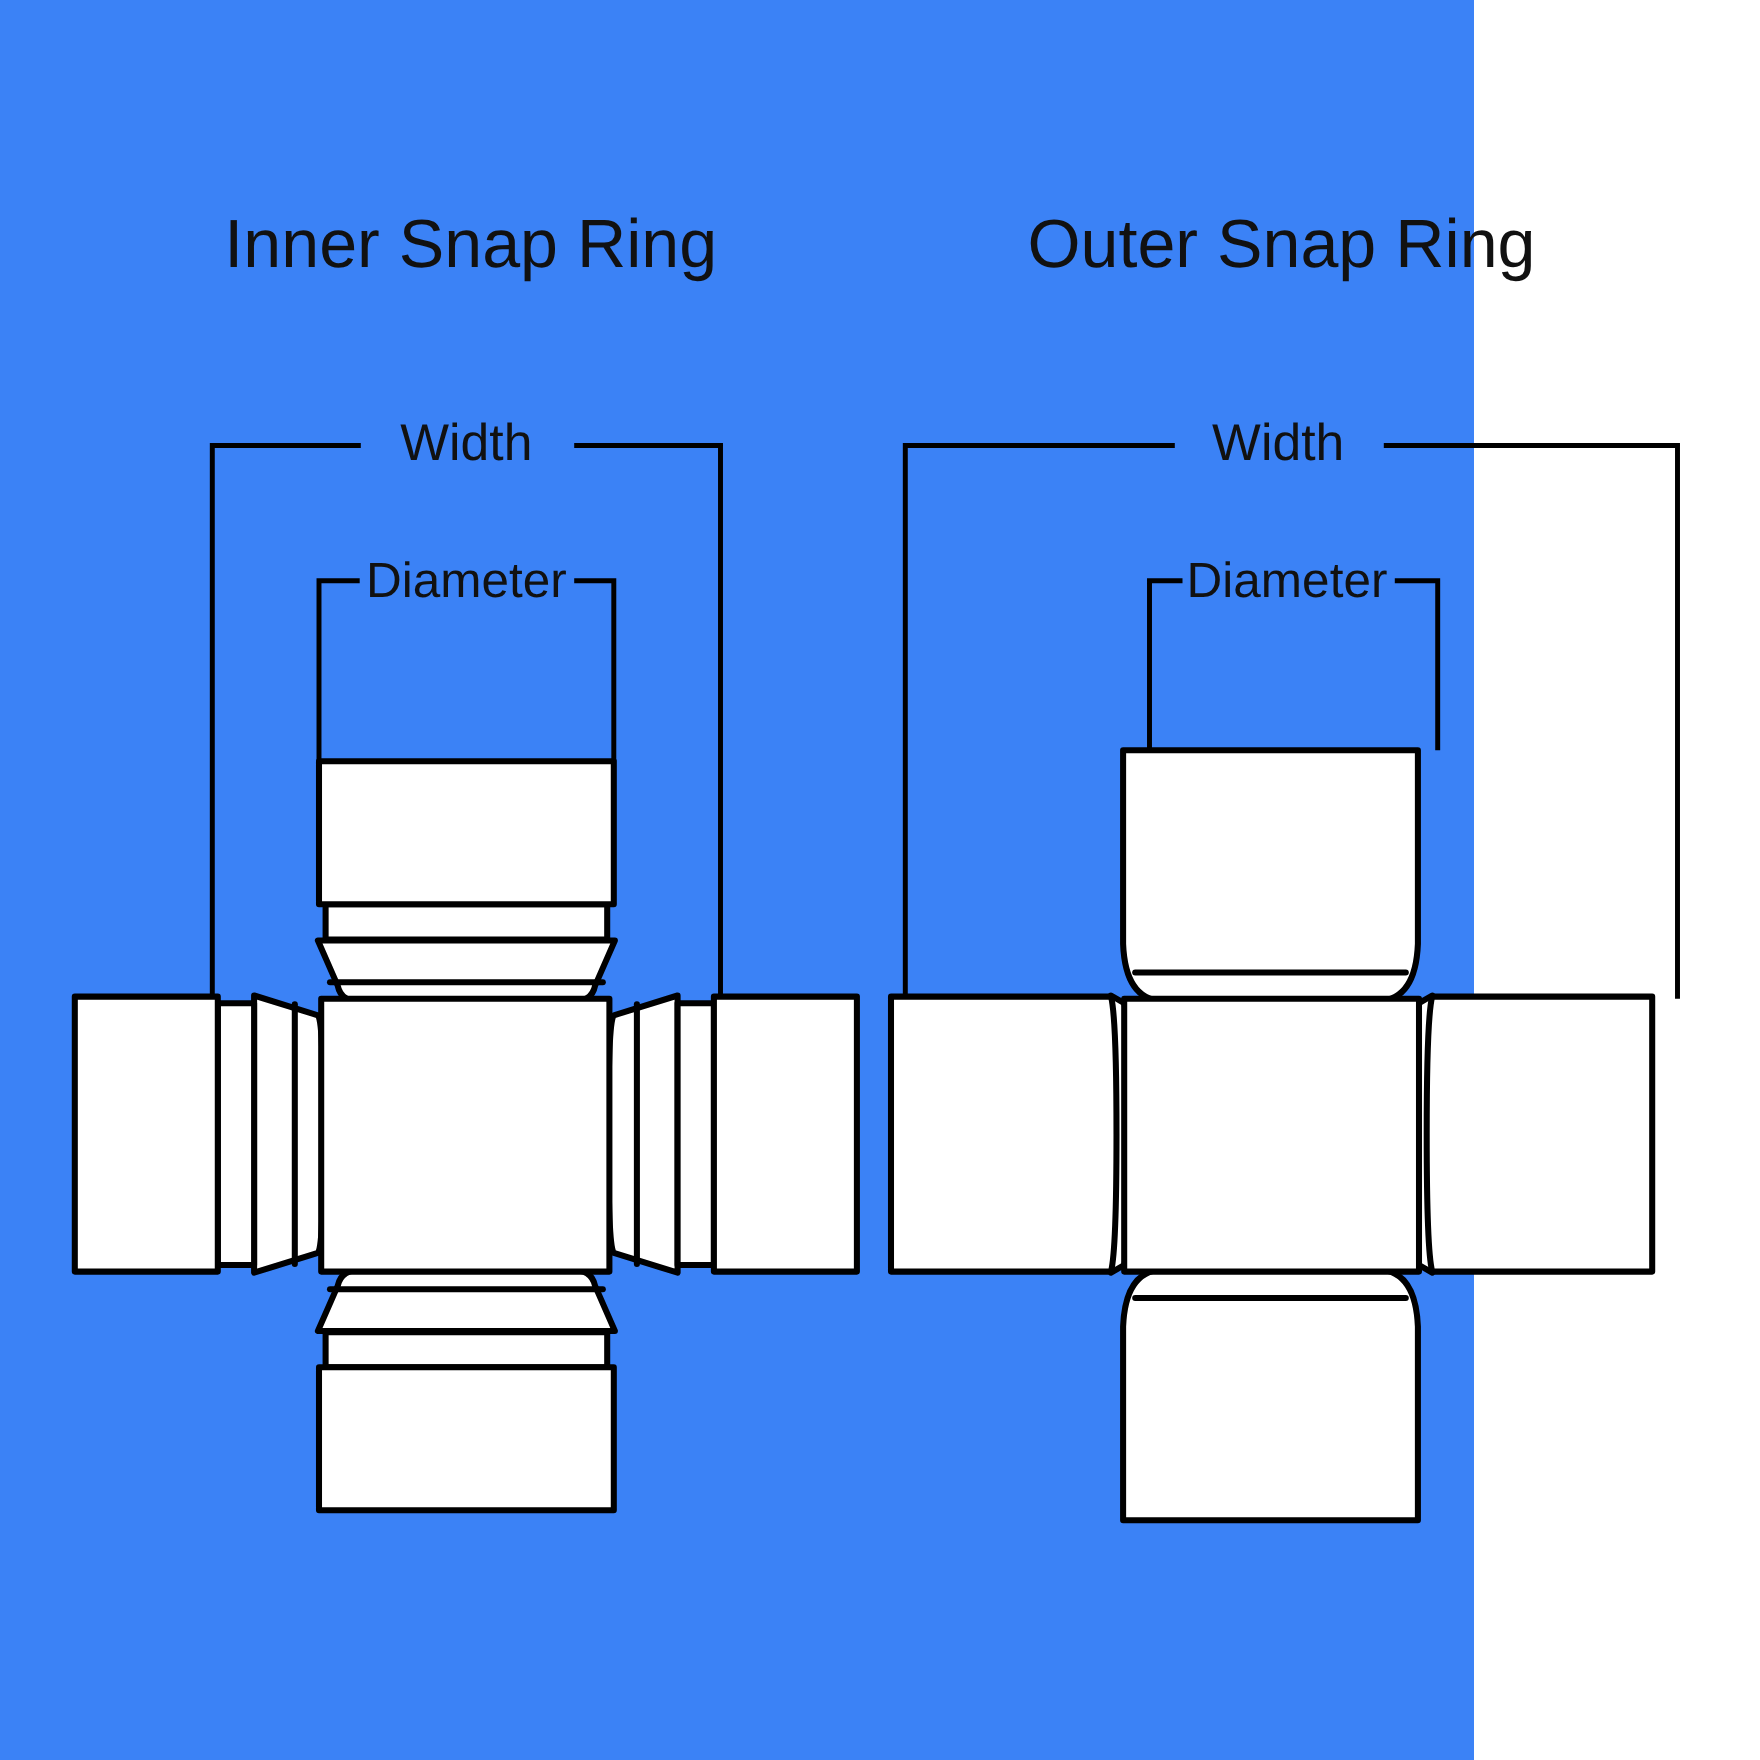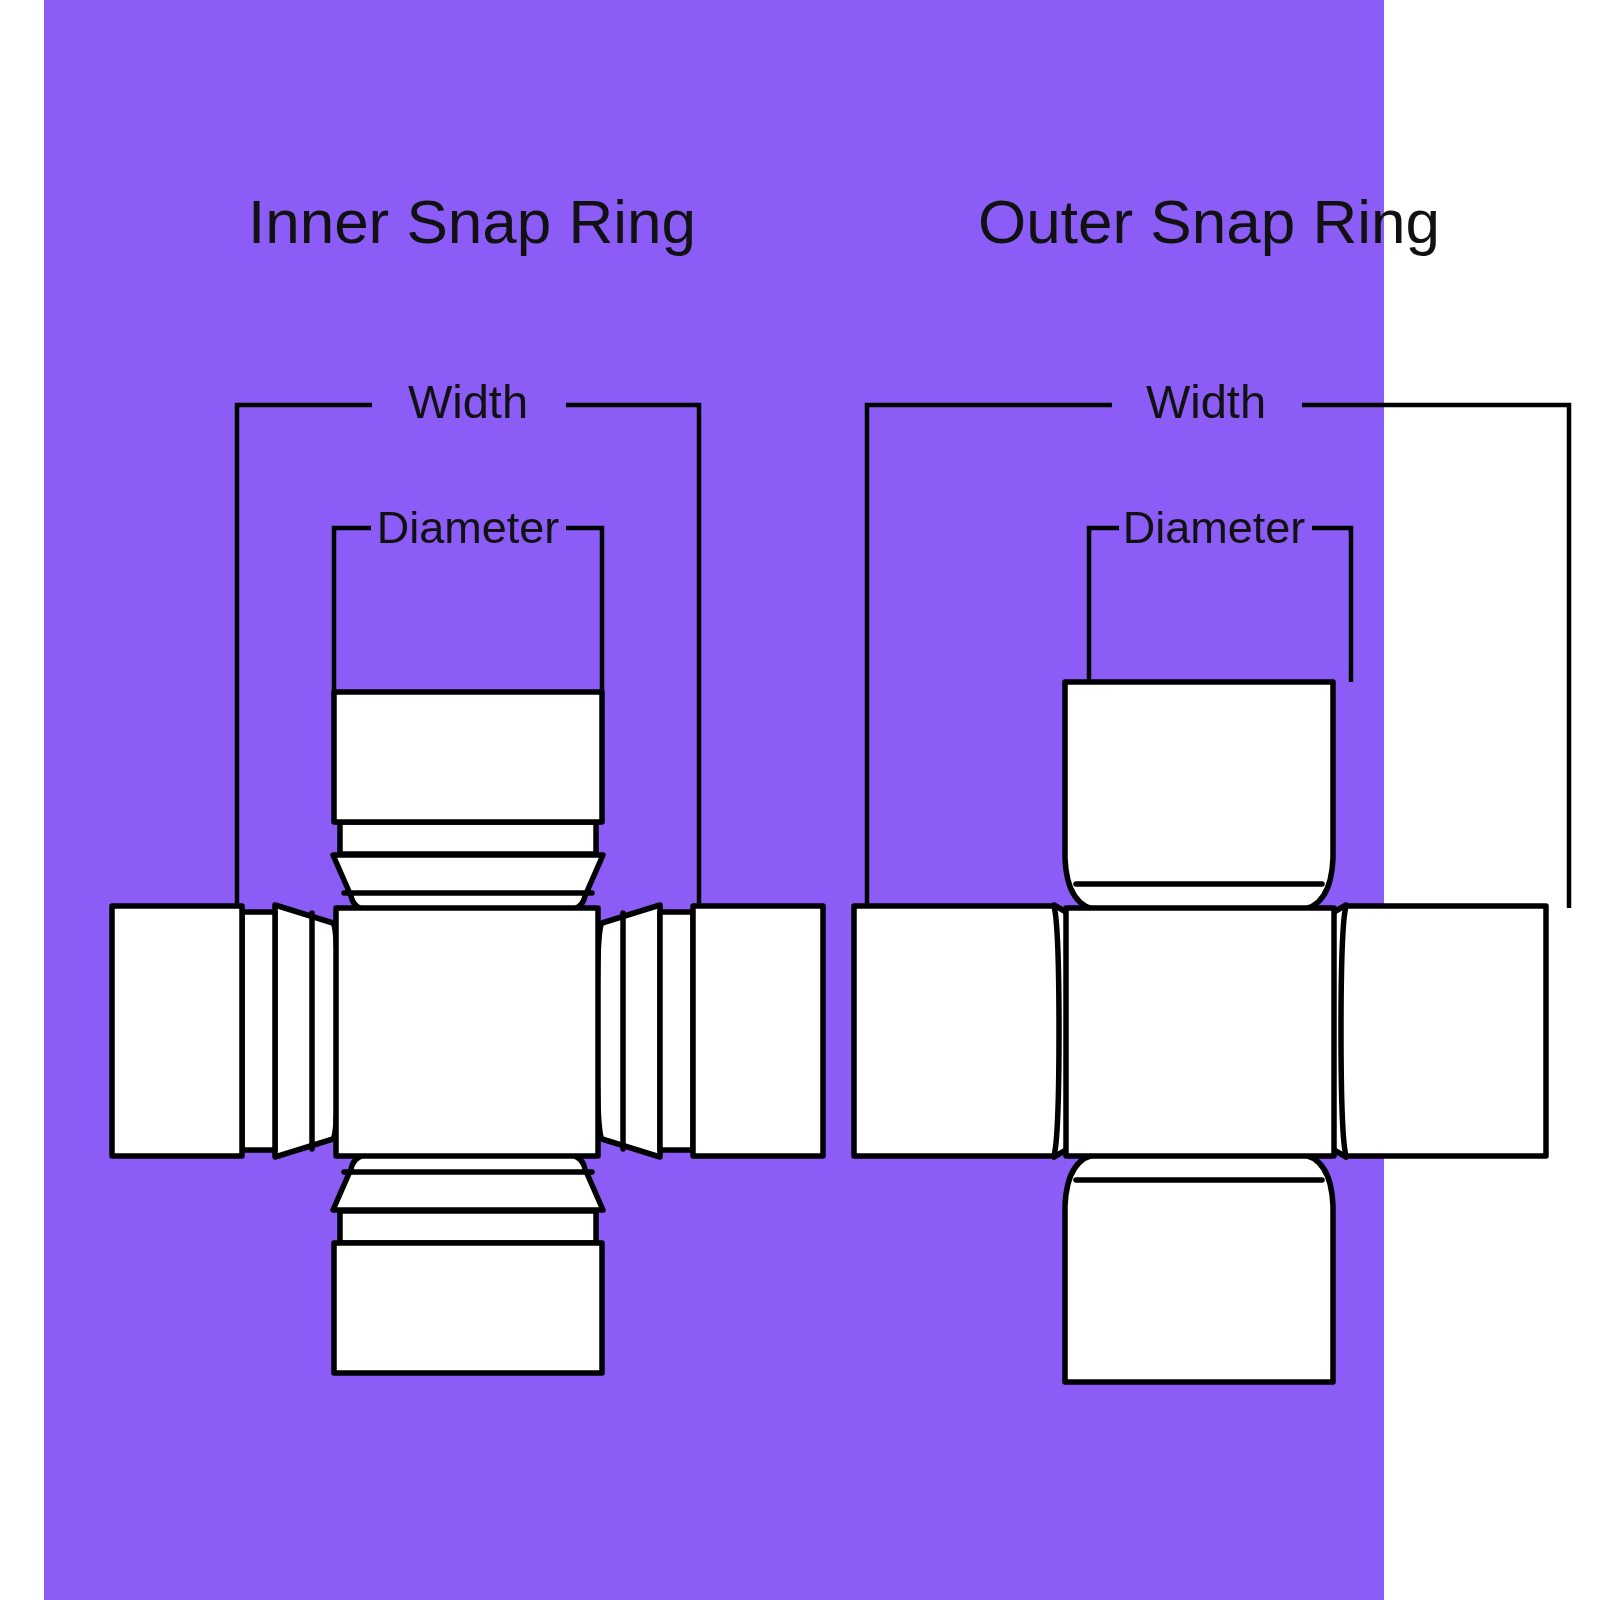--- a/index.html
+++ b/index.html
@@ -10,22 +10,21 @@
   body {
     width: 1600px;
     height: 1600px;
     font-family: "Liberation Sans", sans-serif;
     overflow: hidden;
   }
   #canvas {
     position: relative;
     width: 1340px;
     height: 1600px;
-    background: #8b5cf6;
-    margin-left: 44px;
+    background: #3b82f6;
   }
   svg.diagram {
     position: absolute;
     top: 0;
     left: 0;
     width: 1600px;
     height: 1600px;
   }
   .part {
     fill: #ffffff;

